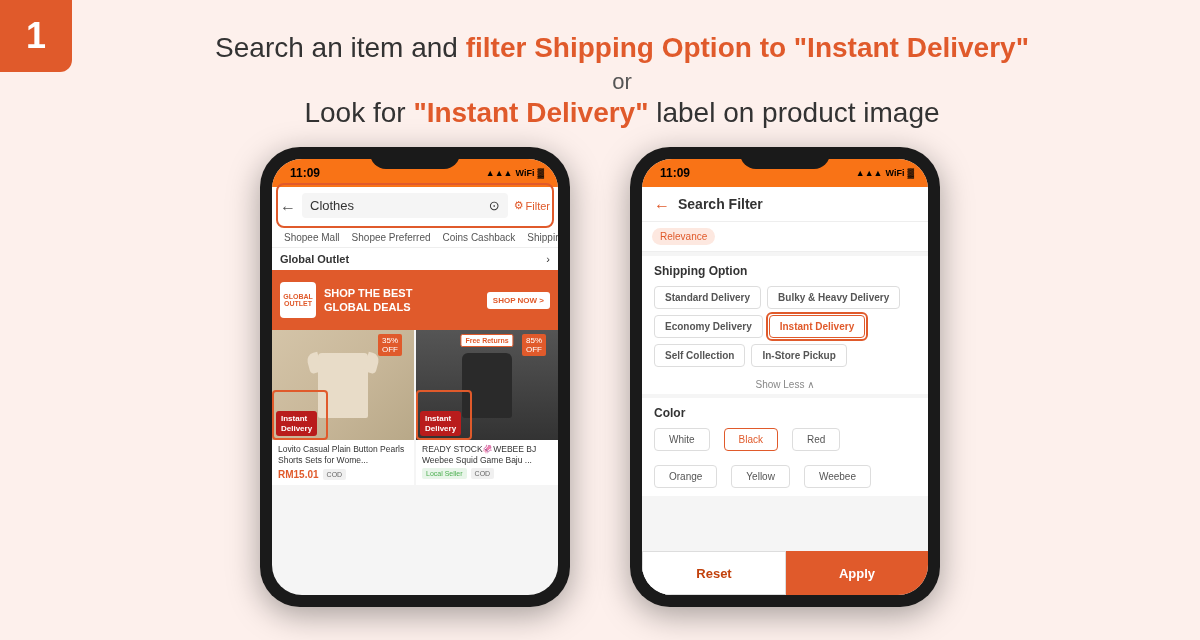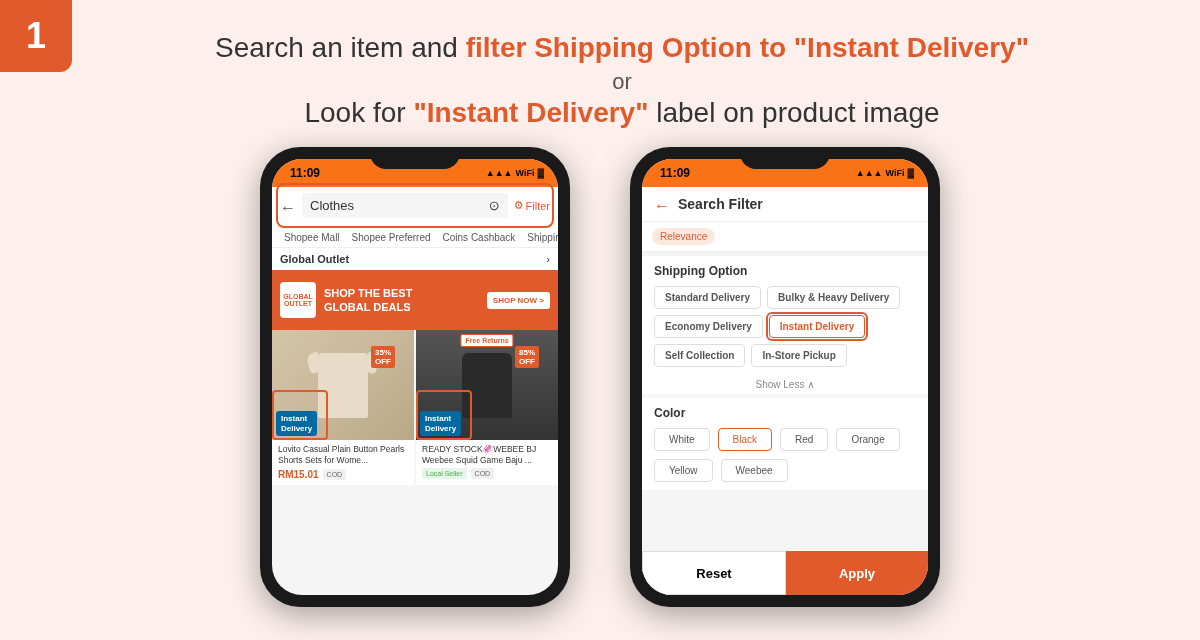--- a/index.html
+++ b/index.html
@@ -255,47 +255,46 @@
       width: 50px; height: 65px;
       background: #2a2a2a;
       border-radius: 6px 6px 3px 3px;
       position: relative;
     }
 
     
     .instant-badge {
       position: absolute;
       bottom: 4px; left: 4px;
-      background: #0369a1;
+      background: #b91c1c;
       color: white;
       font-size: 8px; font-weight: 700;
       padding: 3px 5px;
       border-radius: 3px;
       line-height: 1.2;
     }
     
     .instant-highlight {
       position: absolute;
       bottom: 0; left: 0;
       width: 56px; height: 50px;
       border: 2.5px solid #e05a2b;
       border-radius: 4px;
       pointer-events: none;
     }
 
     
     .discount-badge {
       position: absolute;
-      top: 4px; right: 19px;
+      top: 4px; right: 12px;
       background: #e05a2b;
       color: white;
-      font-size: 8px; font-weight: 700;
+      font-size: 8px; font-weight: 400;
       padding: 2px 4px;
       border-radius: 2px;
-      margin-top: 12px;
     }
     .free-returns-badge {
       position: absolute;
       top: 4px; left: 50%; transform: translateX(-50%);
       background: white;
       color: #e05a2b;
       font-size: 7px; font-weight: 600;
       padding: 2px 4px;
       border-radius: 2px;
       border: 1px solid #e05a2b;
@@ -421,21 +420,21 @@
     }
     .color-section-title {
       padding: 8px 12px 4px;
       font-size: 12px;
       font-weight: 700;
       color: #333;
     }
     .color-options {
       display: flex;
       flex-wrap: wrap;
-      gap: 8px;
+      gap: 14px;
       padding: 4px 12px 8px;
     }
     .color-option {
       padding: 5px 14px;
       border: 1px solid #ddd;
       border-radius: 4px;
       font-size: 10px;
       color: #555;
       background: white;
     }
@@ -449,21 +448,21 @@
       position: absolute;
       bottom: 0; left: 0; right: 0;
       display: flex;
       gap: 0;
       height: 44px;
     }
     .btn-reset {
       flex: 1;
       background: white;
       border: 1px solid #ddd;
-      color: #000000;
+      color: #c2410c;
       font-size: 13px;
       font-weight: 600;
       display: flex; align-items: center; justify-content: center;
     }
     .btn-apply {
       flex: 1;
       background: #e05a2b;
       color: white;
       font-size: 13px;
       font-weight: 700;

